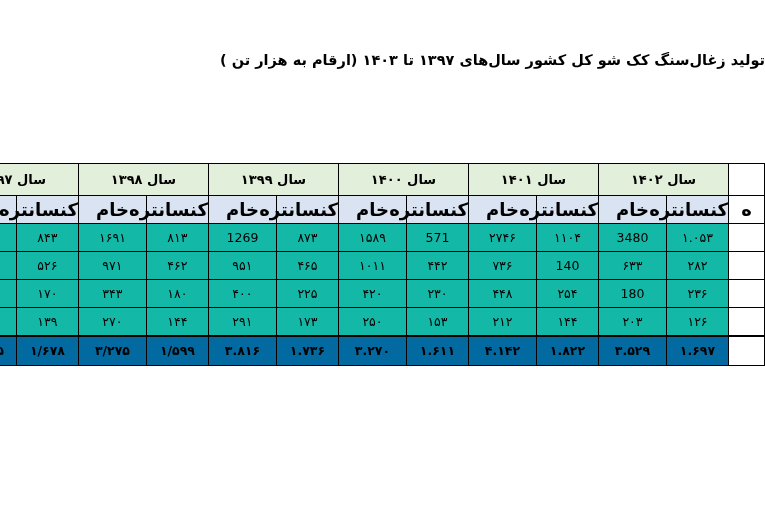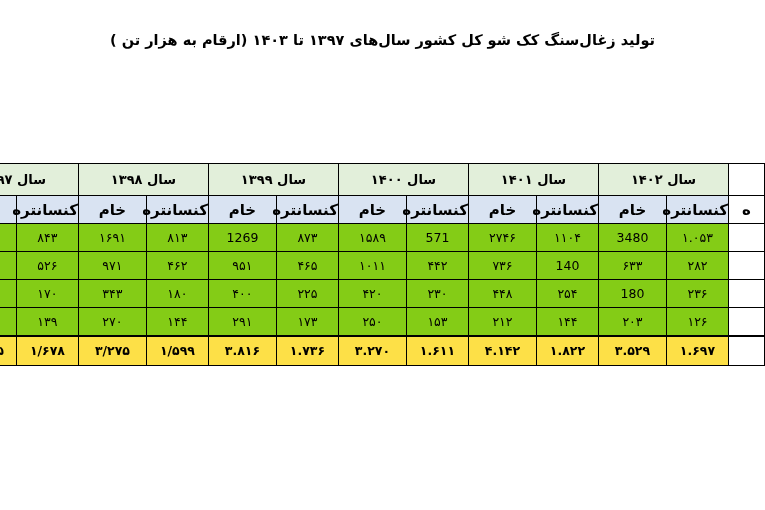--- a/index.html
+++ b/index.html
@@ -11,24 +11,24 @@
     width: 765px;
     height: 510px;
     position: relative;
     font-family: "DejaVu Sans", "Liberation Sans", sans-serif;
     overflow: hidden;
   }
 
   
   .title {
     position: absolute;
-    top: 32px;
+    top: 52px;
     left: 0;
     width: 765px;
-    text-align: center;
+    text-align: right;
     font-size: 14.5px;
     font-weight: bold;
     color: #000000;
     direction: rtl;
     letter-spacing: 0;
   }
 
   
   .table-wrap {
     position: absolute;
@@ -64,34 +64,34 @@
     background: #e2efda;
     font-weight: bold;
     font-size: 13px;
     height: 32px;
   }
 
   
   tr.sub-row th {
     background: #d9e3f2;
     font-weight: bold;
-    font-size: 15px;
+    font-size: 18px;
     height: 28px;
   }
 
   
   tr.data-row td {
-    background: #84cc16;
+    background: #14b8a6;
     height: 28px;
     font-weight: normal;
   }
 
   
   tr.total-row td {
-    background: #fde047;
+    background: #0369a1;
     font-weight: bold;
     border-top: 2.5px solid #000000;
     height: 30px;
   }
 
   
   col.c-raw  { width: 68px; }
   col.c-con  { width: 62px; }
   col.c-label{ width: 36px; }
 

